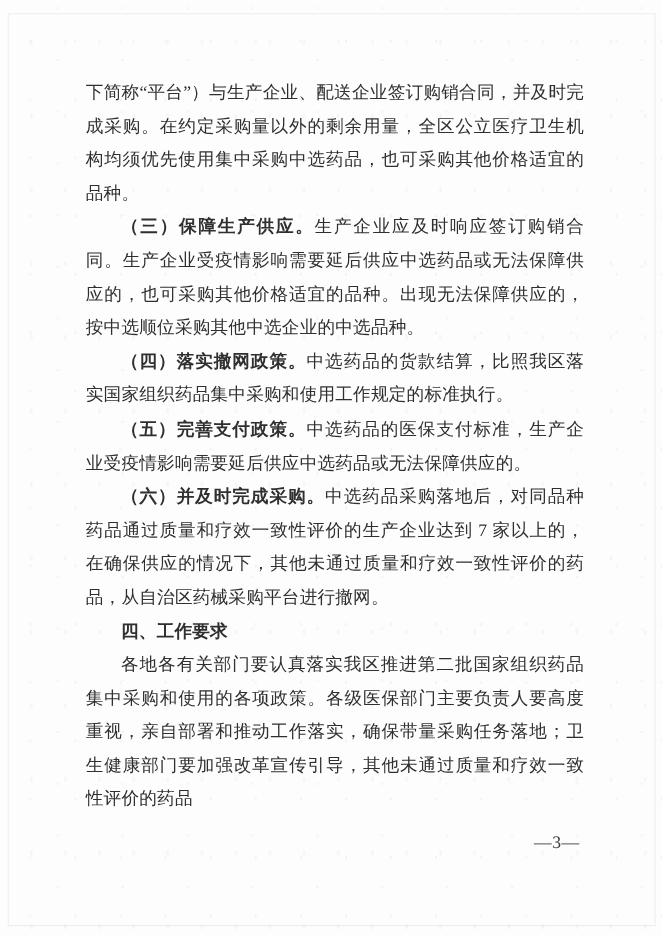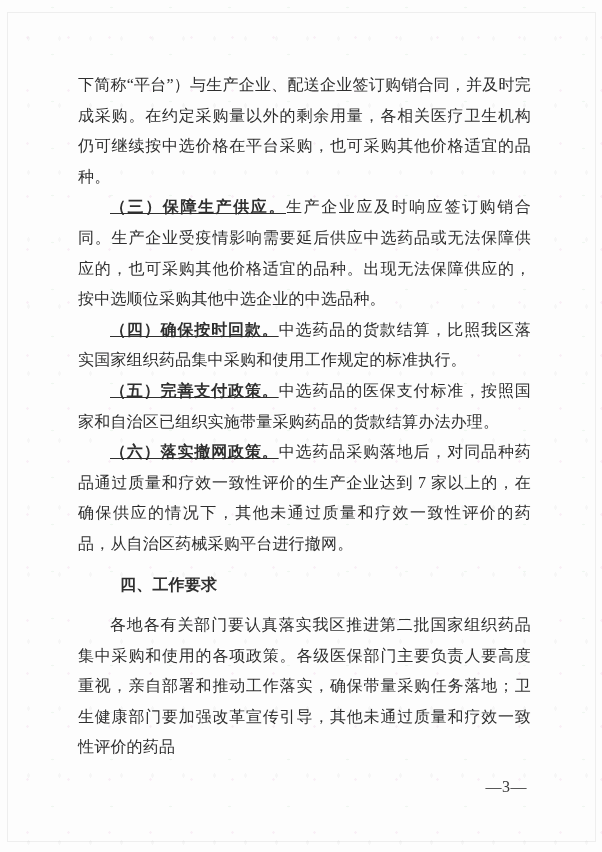--- a/index.html
+++ b/index.html
@@ -52,24 +52,23 @@
   p.para {
     margin: 0;
     padding: 0;
     text-indent: 2em;
   }
   p.para.no-indent {
     text-indent: 0;
   }
   .lead {
     font-weight: bold;
-    text-decoration: underline;
   }
   p.heading {
-    margin: 10px;
+    margin: 0;
     padding: 0;
     text-indent: 2em;
     font-weight: bold;
     text-align: left;
   }
   .page-number {
     margin-top: 9px;
     text-align: right;
     padding-right: 4px;
     font-size: 16px;
@@ -78,30 +77,30 @@
   }
 </style>
 </head>
 <body>
 
 <div class="page">
   <div class="scan-edge"></div>
 
   <div class="content">
 
-    <p class="para no-indent"><span>下简称“平台”）与生产企业、配送企业签订购销合同，并及时完成采购。在约定采购量以外的剩余用量，各相关医疗卫生机构仍可继续按中选价格在平台采购，也可采购其他价格适宜的品种。</span></p>
+    <p class="para no-indent"><span>下简称“平台”）与生产企业、配送企业签订购销合同，并及时完成采购。在约定采购量以外的剩余用量，全区公立医疗卫生机构均须优先使用集中采购中选药品，也可采购其他价格适宜的品种。</span></p>
 
 
     <p class="para"><span class="lead">（三）保障生产供应。</span><span>生产企业应及时响应签订购销合同。生产企业受疫情影响需要延后供应中选药品或无法保障供应的，也可采购其他价格适宜的品种。出现无法保障供应的，按中选顺位采购其他中选企业的中选品种。</span></p>
 
-    <p class="para"><span class="lead">（四）确保按时回款。</span><span>中选药品的货款结算，比照我区落实国家组织药品集中采购和使用工作规定的标准执行。</span></p>
+    <p class="para"><span class="lead">（四）落实撤网政策。</span><span>中选药品的货款结算，比照我区落实国家组织药品集中采购和使用工作规定的标准执行。</span></p>
 
-    <p class="para"><span class="lead">（五）完善支付政策。</span><span>中选药品的医保支付标准，按照国家和自治区已组织实施带量采购药品的货款结算办法办理。</span></p>
+    <p class="para"><span class="lead">（五）完善支付政策。</span><span>中选药品的医保支付标准，生产企业受疫情影响需要延后供应中选药品或无法保障供应的。</span></p>
 
-    <p class="para"><span class="lead">（六）落实撤网政策。</span><span>中选药品采购落地后，对同品种药品通过质量和疗效一致性评价的生产企业达到 7 家以上的，在确保供应的情况下，其他未通过质量和疗效一致性评价的药品，从自治区药械采购平台进行撤网。</span></p>
+    <p class="para"><span class="lead">（六）并及时完成采购。</span><span>中选药品采购落地后，对同品种药品通过质量和疗效一致性评价的生产企业达到 7 家以上的，在确保供应的情况下，其他未通过质量和疗效一致性评价的药品，从自治区药械采购平台进行撤网。</span></p>
 
     <p class="heading"><span>四、工作要求</span></p>
 
     <p class="para"><span>各地各有关部门要认真落实我区推进第二批国家组织药品集中采购和使用的各项政策。各级医保部门主要负责人要高度重视，亲自部署和推动工作落实，确保带量采购任务落地；卫生健康部门要加强改革宣传引导，其他未通过质量和疗效一致性评价的药品</span></p>
 
     <div class="page-number"><span>—3—</span></div>
 
   </div>
 </div>
 

